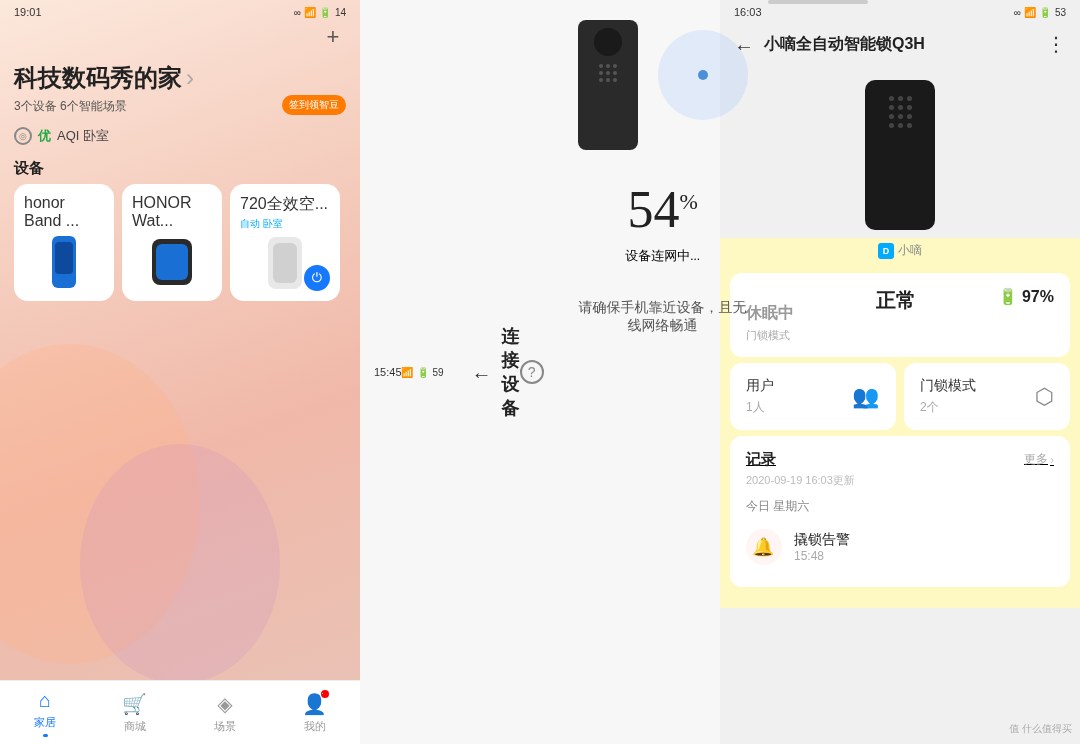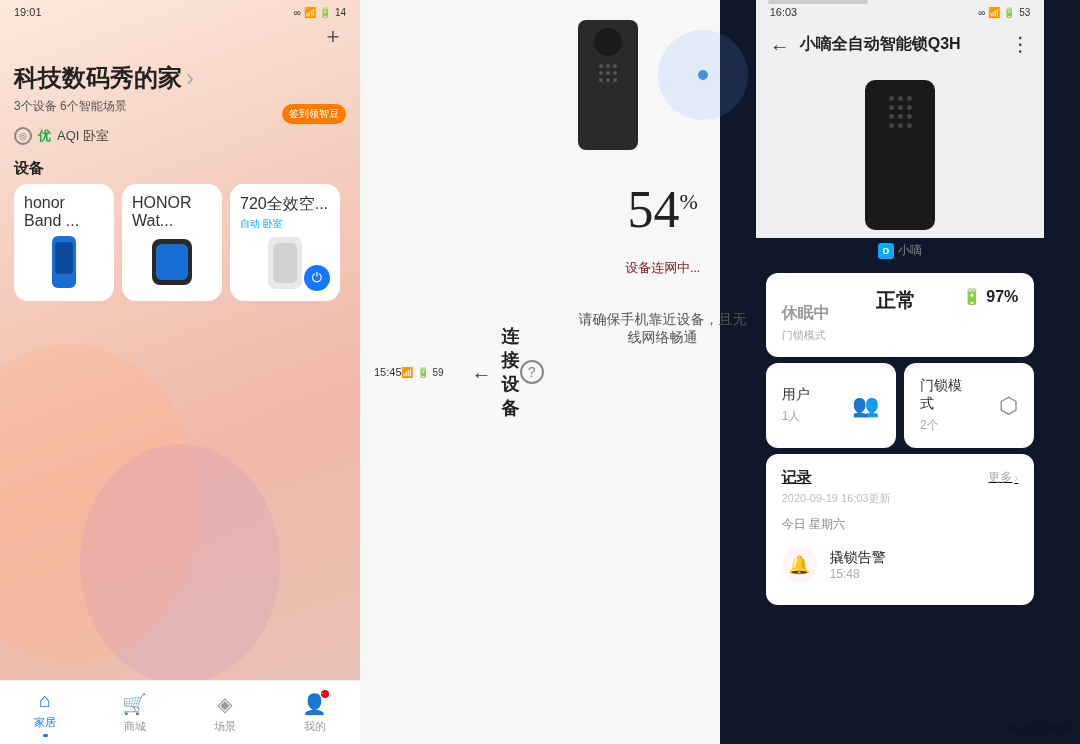--- a/index.html
+++ b/index.html
@@ -44,21 +44,21 @@
       gap: 4px;
     }
     .panel1-subtitle {
       padding: 2px 14px;
       font-size: 12px;
       color: #555;
     }
     .badge-lingdou {
       position: absolute;
       right: 14px;
-      top: 104px;
+      top: 95px;
       background: #ff7a00;
       color: white;
       font-size: 10px;
       padding: 3px 7px;
       border-radius: 10px;
     }
     .panel1-aqi {
       display: flex;
       align-items: center;
       gap: 6px;
@@ -303,22 +303,22 @@
       font-size: 52px;
       font-weight: 300;
       color: #222;
     }
     .progress-percent sup {
       font-size: 22px;
       vertical-align: super;
     }
     .progress-label {
       font-size: 13px;
-      color: #7f1d1d;
-      margin-top: 20px;
+      color: #000000;
+      margin-top: 8px;
     }
     .progress-hint {
       font-size: 14px;
       color: #555;
       margin-top: 14px;
       text-align: center;
     }
     .panel2-bottom {
       padding-bottom: 20px;
       display: flex;
@@ -327,27 +327,26 @@
     .bottom-bar {
       width: 100px;
       height: 4px;
       background: #ccc;
       border-radius: 2px;
     }
 
     
     .panel3 {
       width: 360px;
-      height: 744px;
-      background: #0f172a;
+      height: 608px;
+      background: #fef9c3;
       flex-shrink: 0;
       display: flex;
       flex-direction: column;
       overflow-y: auto;
-      align-items: center;
     }
     .panel3-status-bar {
       display: flex;
       justify-content: space-between;
       align-items: center;
       padding: 6px 14px;
       font-size: 11px;
       color: #333;
       background: #f0f0f0;
     }

